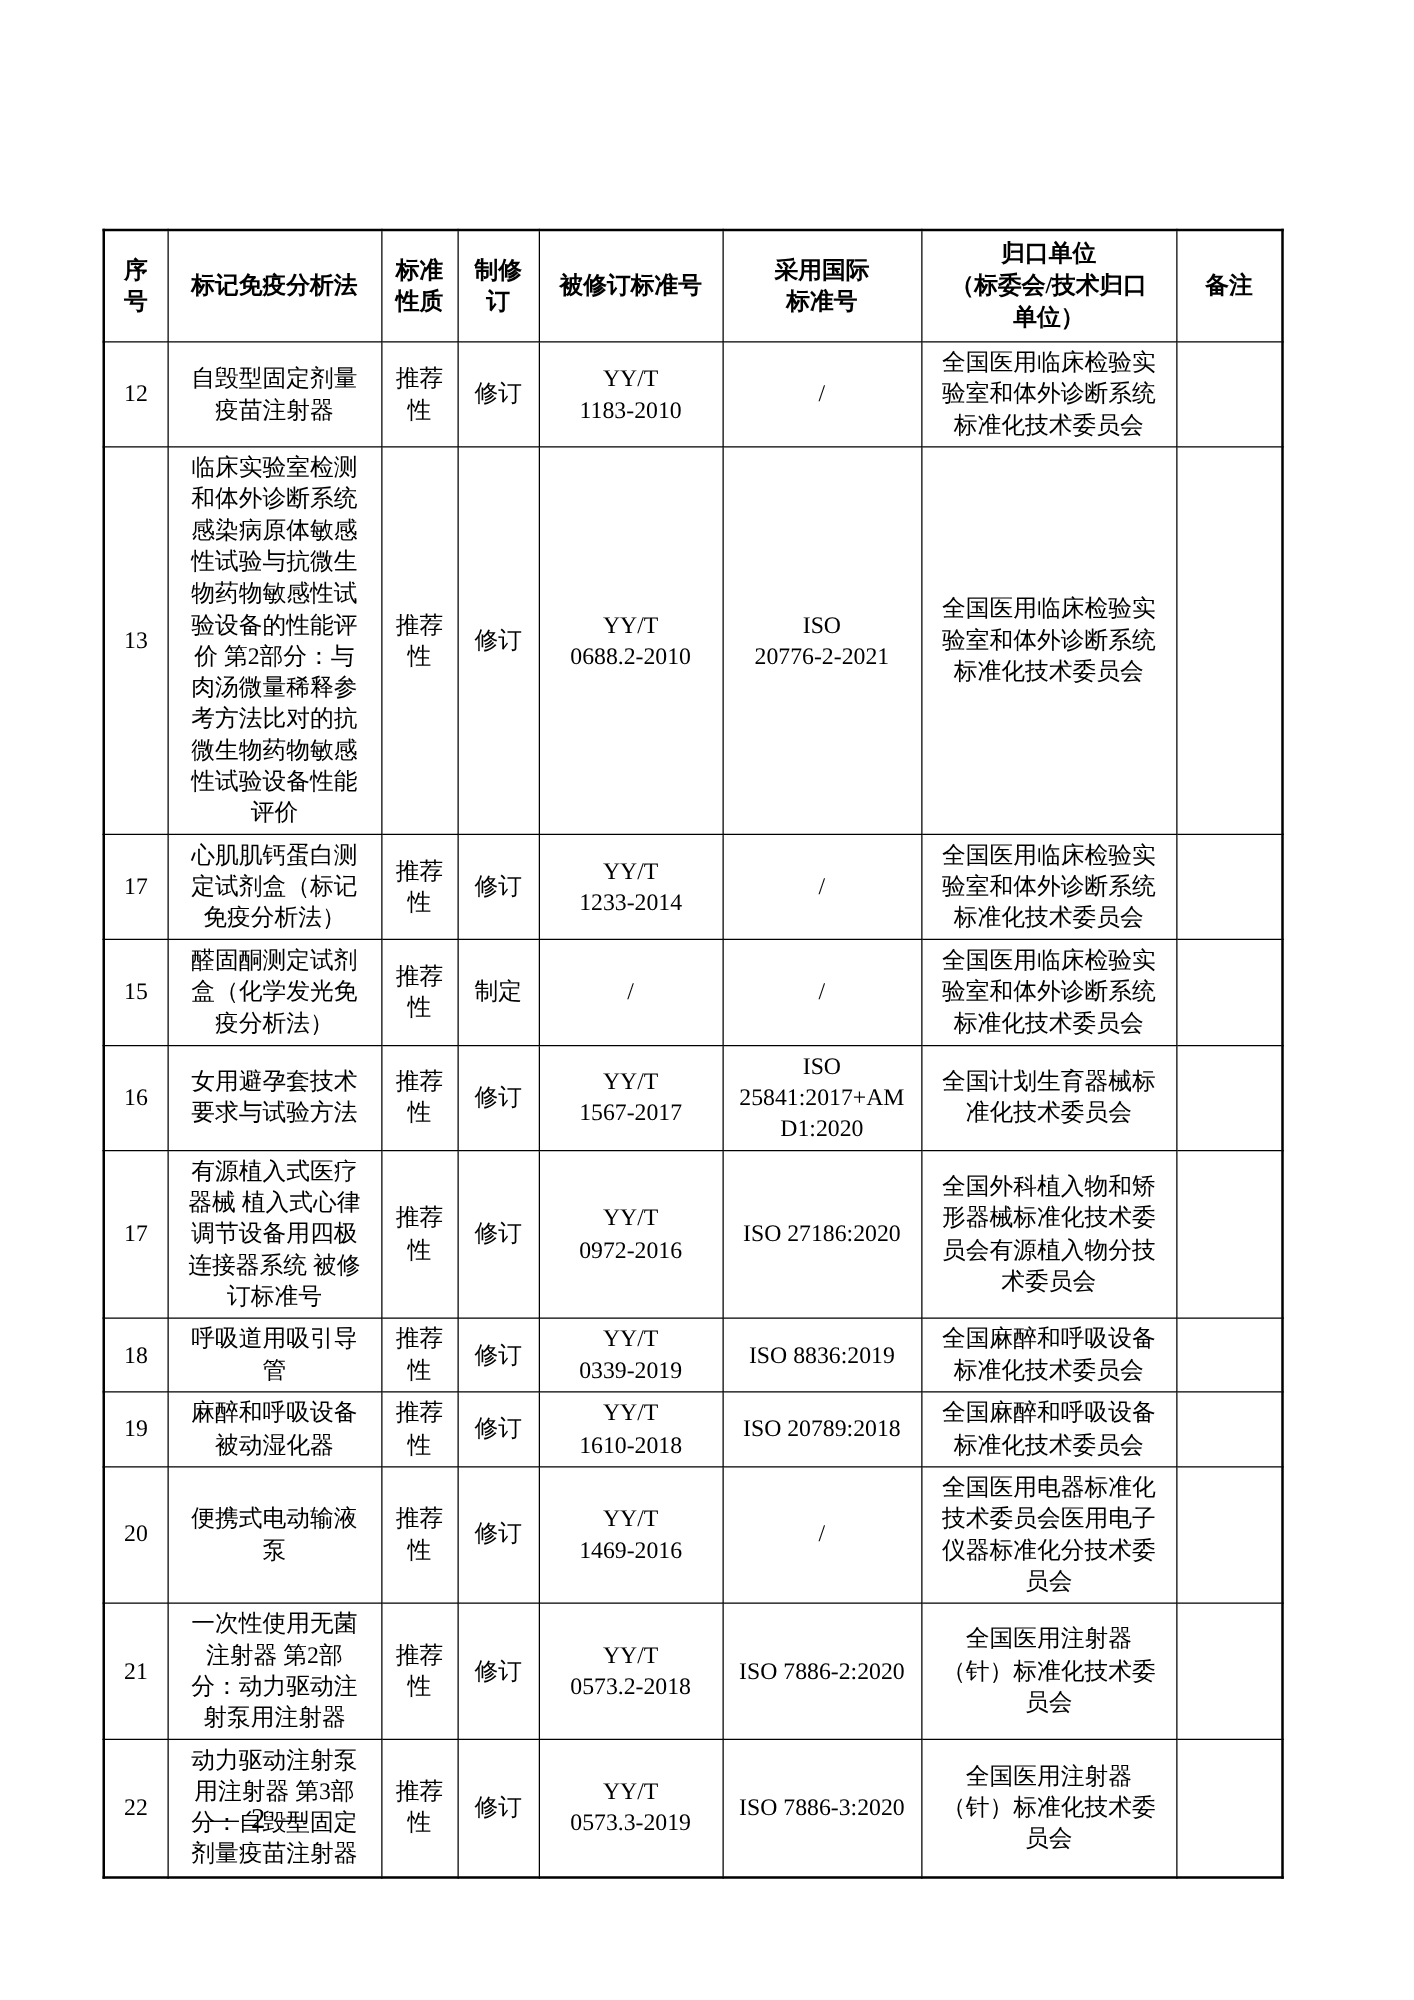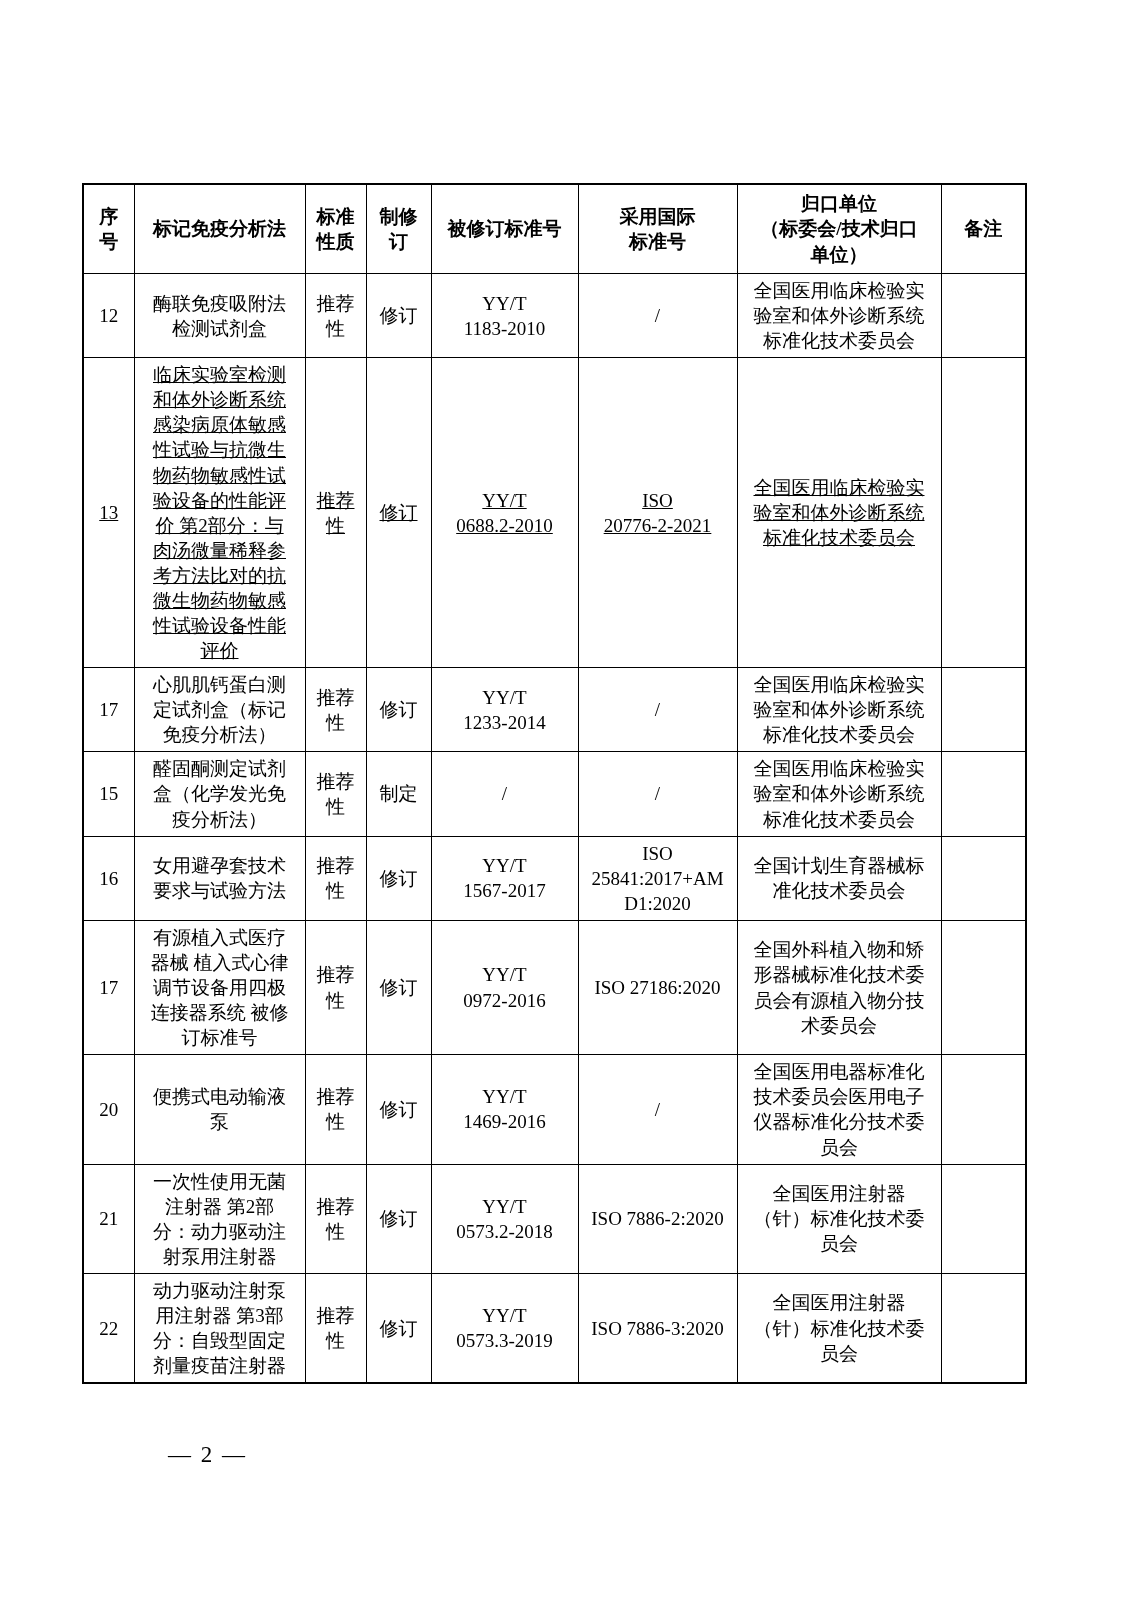--- a/index.html
+++ b/index.html
@@ -42,21 +42,21 @@
     font-size: 19px;
   }
   .std-table td.col-name {
     padding: 4px 12px;
   }
   .std-table td.col-committee {
     padding: 4px 8px;
   }
   
   .std-table tbody tr:nth-child(1)  td { height: 70px; }
-  .std-table tbody tr:nth-child(2)  td { height: 284px; text-decoration: underline; }
+  .std-table tbody tr:nth-child(2)  td { height: 284px; }
   .std-table tbody tr:nth-child(3)  td { height: 70px; }
   .std-table tbody tr:nth-child(4)  td { height: 70px; }
   .std-table tbody tr:nth-child(5)  td { height: 66px; }
   .std-table tbody tr:nth-child(6)  td { height: 108px; }
   .std-table tbody tr:nth-child(7)  td { height: 46px; }
   .std-table tbody tr:nth-child(8)  td { height: 46px; }
   .std-table tbody tr:nth-child(9)  td { height: 90px; text-align: center; }
   .std-table tbody tr:nth-child(10) td { height: 96px; }
   .std-table tbody tr:nth-child(11) td { height: 86px; }
   .page-footer {
@@ -95,21 +95,21 @@
 标准号</th>
         <th>归口单位
 （标委会/技术归口
 单位）</th>
         <th>备注</th>
       </tr>
     </thead>
     <tbody>
         <tr>
           <td>12</td>
-          <td class="col-name">酶联免疫吸附法检测试剂盒</td>
+          <td class="col-name">自毁型固定剂量疫苗注射器</td>
           <td>推荐性</td>
           <td>修订</td>
           <td>YY/T
 1183-2010</td>
           <td>/</td>
           <td class="col-committee">全国医用临床检验实验室和体外诊断系统标准化技术委员会</td>
           <td></td>
         </tr>
         <tr>
           <td>13</td>
@@ -162,20 +162,42 @@
           <td class="col-name">有源植入式医疗器械 植入式心律调节设备用四极连接器系统 被修订标准号</td>
           <td>推荐性</td>
           <td>修订</td>
           <td>YY/T
 0972-2016</td>
           <td>ISO 27186:2020</td>
           <td class="col-committee">全国外科植入物和矫形器械标准化技术委员会有源植入物分技术委员会</td>
           <td></td>
         </tr>
         <tr>
+          <td>18</td>
+          <td class="col-name">呼吸道用吸引导管</td>
+          <td>推荐性</td>
+          <td>修订</td>
+          <td>YY/T
+0339-2019</td>
+          <td>ISO 8836:2019</td>
+          <td class="col-committee">全国麻醉和呼吸设备标准化技术委员会</td>
+          <td></td>
+        </tr>
+        <tr>
+          <td>19</td>
+          <td class="col-name">麻醉和呼吸设备被动湿化器</td>
+          <td>推荐性</td>
+          <td>修订</td>
+          <td>YY/T
+1610-2018</td>
+          <td>ISO 20789:2018</td>
+          <td class="col-committee">全国麻醉和呼吸设备标准化技术委员会</td>
+          <td></td>
+        </tr>
+        <tr>
           <td>20</td>
           <td class="col-name">便携式电动输液泵</td>
           <td>推荐性</td>
           <td>修订</td>
           <td>YY/T
 1469-2016</td>
           <td>/</td>
           <td class="col-committee">全国医用电器标准化技术委员会医用电子仪器标准化分技术委员会</td>
           <td></td>
         </tr>

